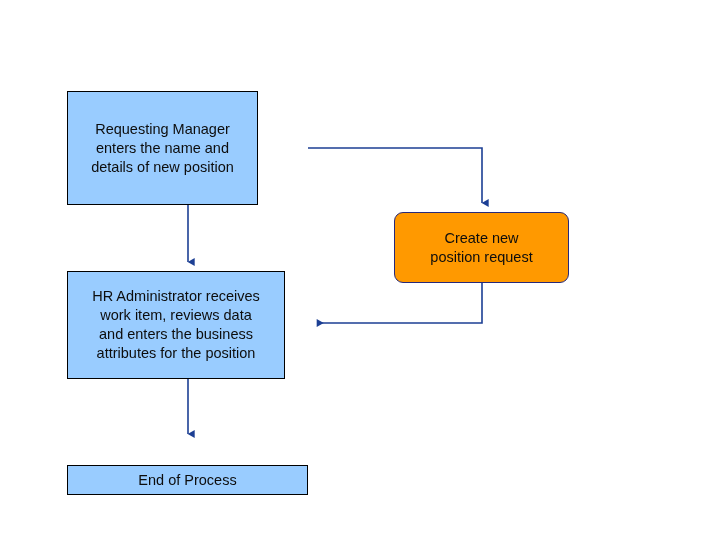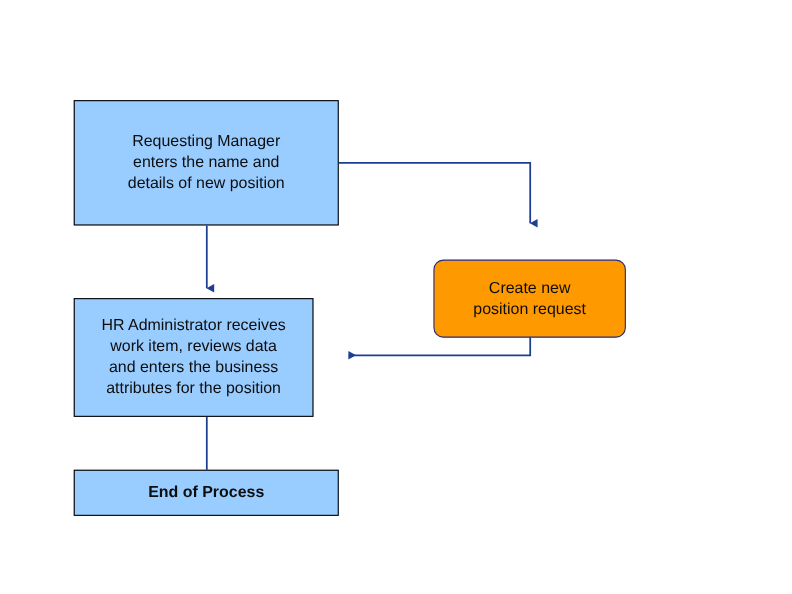--- a/index.html
+++ b/index.html
@@ -46,40 +46,38 @@
     padding: 0 6px;
   }
   .node-process {
     background: #99ccff;
     border: 1px solid #000000;
   }
   .node-event {
     background: #ff9900;
     border: 1.5px solid #26297a;
     border-radius: 9px;
-    margin-top: 24px;
   }
   #node-requesting-manager {
     left: 67px;
     top: 91px;
-    width: 241px;
+    width: 191px;
     height: 114px;
   }
   #node-hr-administrator {
     left: 67px;
     top: 271px;
     width: 218px;
     height: 108px;
   }
   #node-end-of-process {
     left: 67px;
-    top: 427px;
+    top: 465px;
     width: 241px;
-    height: 42px;
-    font-weight: bold;
+    height: 30px;
   }
   #node-create-position-request {
     left: 394px;
     top: 212px;
     width: 175px;
     height: 71px;
   }
 </style>
 </head>
 <body>

